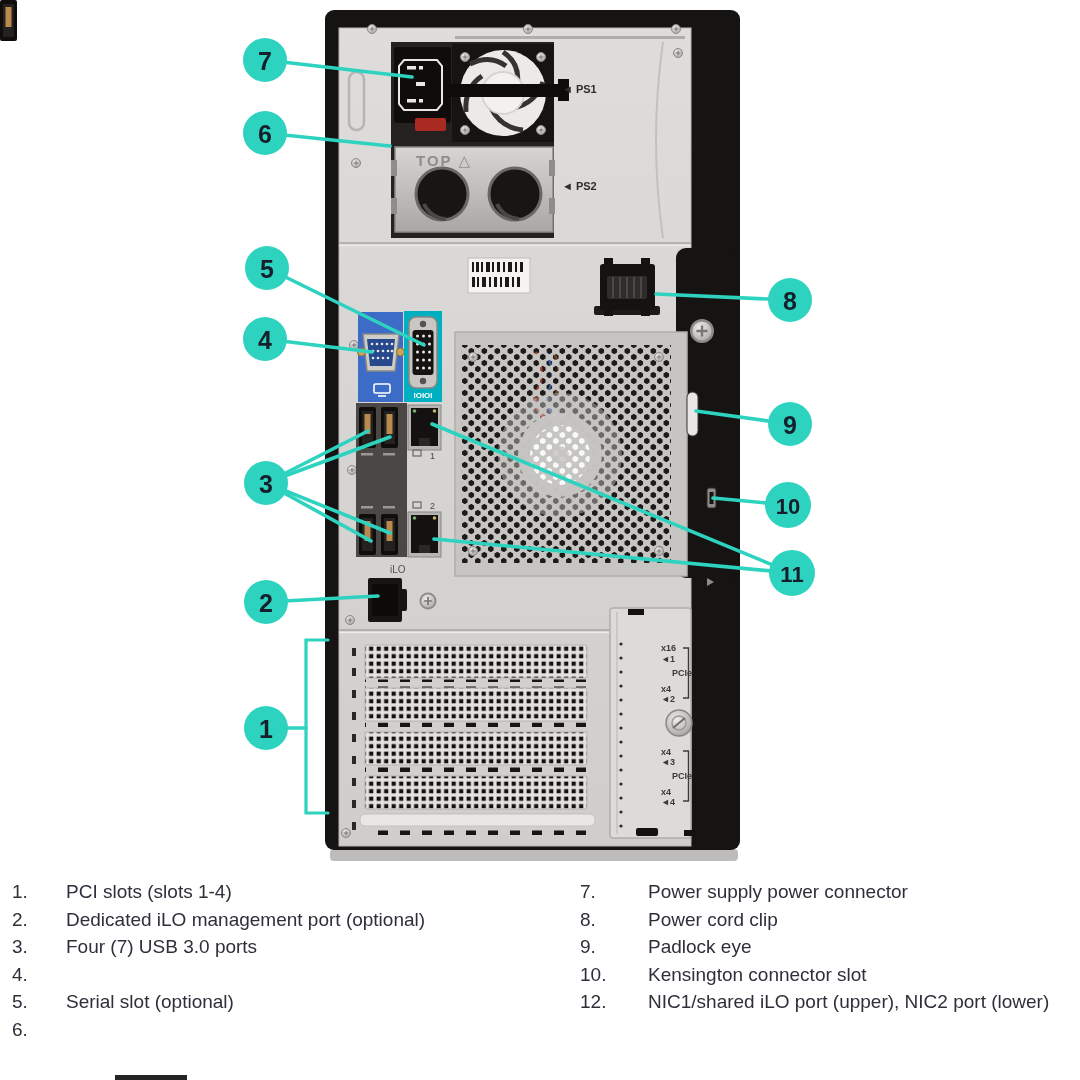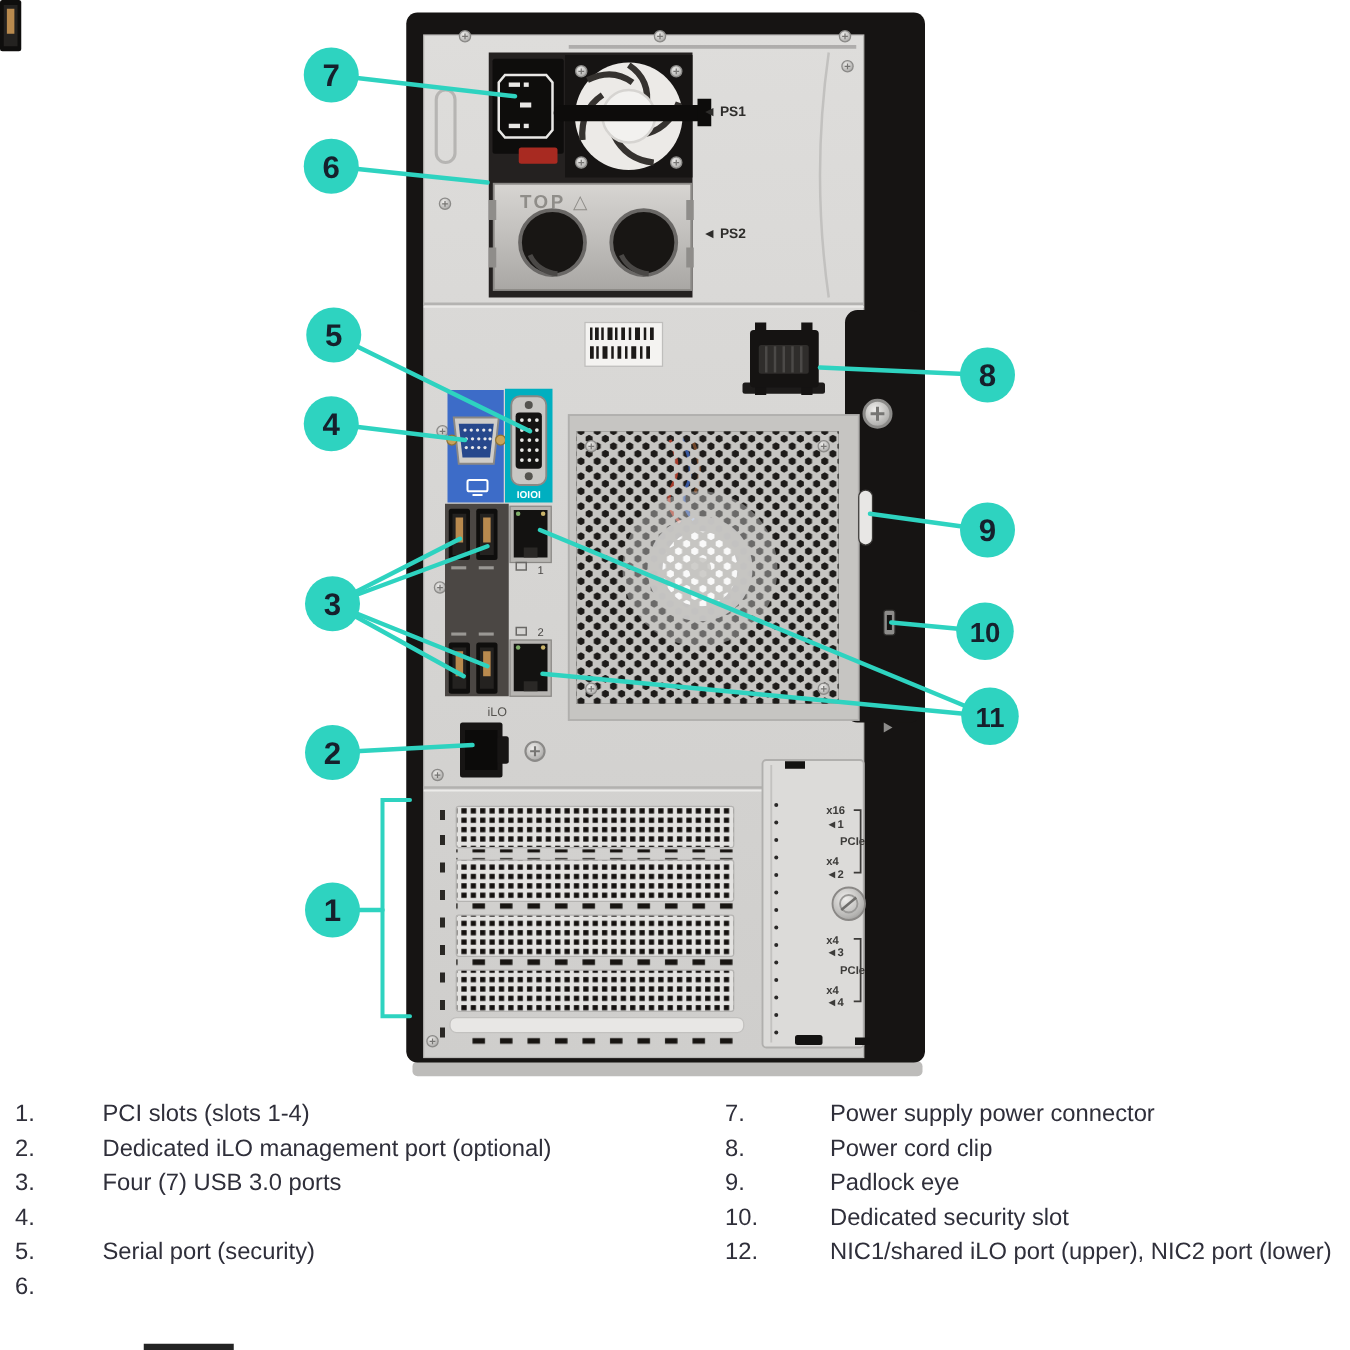--- a/index.html
+++ b/index.html
@@ -9,21 +9,21 @@
   .callout-num{font-family:"Liberation Sans","DejaVu Sans",sans-serif;font-weight:bold;fill:#16202c;}
   .panel-label{font-family:"Liberation Sans","DejaVu Sans",sans-serif;font-weight:bold;fill:#2e2d2b;}
   .legend{position:absolute;top:878px;left:0;width:1080px;color:#2f2f3a;
           font-size:19px;line-height:27.6px;}
   .legend-col{position:absolute;top:0;}
   .legend-col.left{left:0;width:575px;}
   .legend-col.right{left:578px;width:500px;}
   .legend-row{display:flex;align-items:flex-start;}
   .legend-num{flex:0 0 66px;padding-left:12px;box-sizing:border-box;}
   .legend-col.right .legend-num{flex:0 0 70px;padding-left:2px;}
-  .legend-lbl{width:505px;margin-left:16px;}
+  .legend-lbl{width:505px;}
   .legend-col.right .legend-lbl{white-space:nowrap;}
   .bottom-strip{position:absolute;left:115px;top:1075px;width:72px;height:5px;background:#242424;}
 </style>
 </head>
 <body>
 
 <div id="stage">
 
 <svg id="diagram" width="1080" height="872" viewBox="0 0 1080 872">
   <defs>
@@ -454,42 +454,42 @@
     </div>
     <div class="legend-row">
       <span class="legend-num">3.</span>
       <span class="legend-lbl">Four (7) USB 3.0 ports</span>
     </div>
     <div class="legend-row">
       <span class="legend-num">4.</span>
     </div>
     <div class="legend-row">
       <span class="legend-num">5.</span>
-      <span class="legend-lbl">Serial port (security)</span>
+      <span class="legend-lbl">Serial slot (optional)</span>
     </div>
     <div class="legend-row">
       <span class="legend-num">6.</span>
     </div>
   </div>
   <div class="legend-col right">
     <div class="legend-row">
       <span class="legend-num">7.</span>
       <span class="legend-lbl">Power supply power connector</span>
     </div>
     <div class="legend-row">
       <span class="legend-num">8.</span>
       <span class="legend-lbl">Power cord clip</span>
     </div>
     <div class="legend-row">
       <span class="legend-num">9.</span>
       <span class="legend-lbl">Padlock eye</span>
     </div>
     <div class="legend-row">
       <span class="legend-num">10.</span>
-      <span class="legend-lbl">Dedicated security slot</span>
+      <span class="legend-lbl">Kensington connector slot</span>
     </div>
     <div class="legend-row">
       <span class="legend-num">12.</span>
       <span class="legend-lbl">NIC1/shared iLO port (upper), NIC2 port (lower)</span>
     </div>
   </div>
 </div>
 
 <div class="bottom-strip"></div>
 

